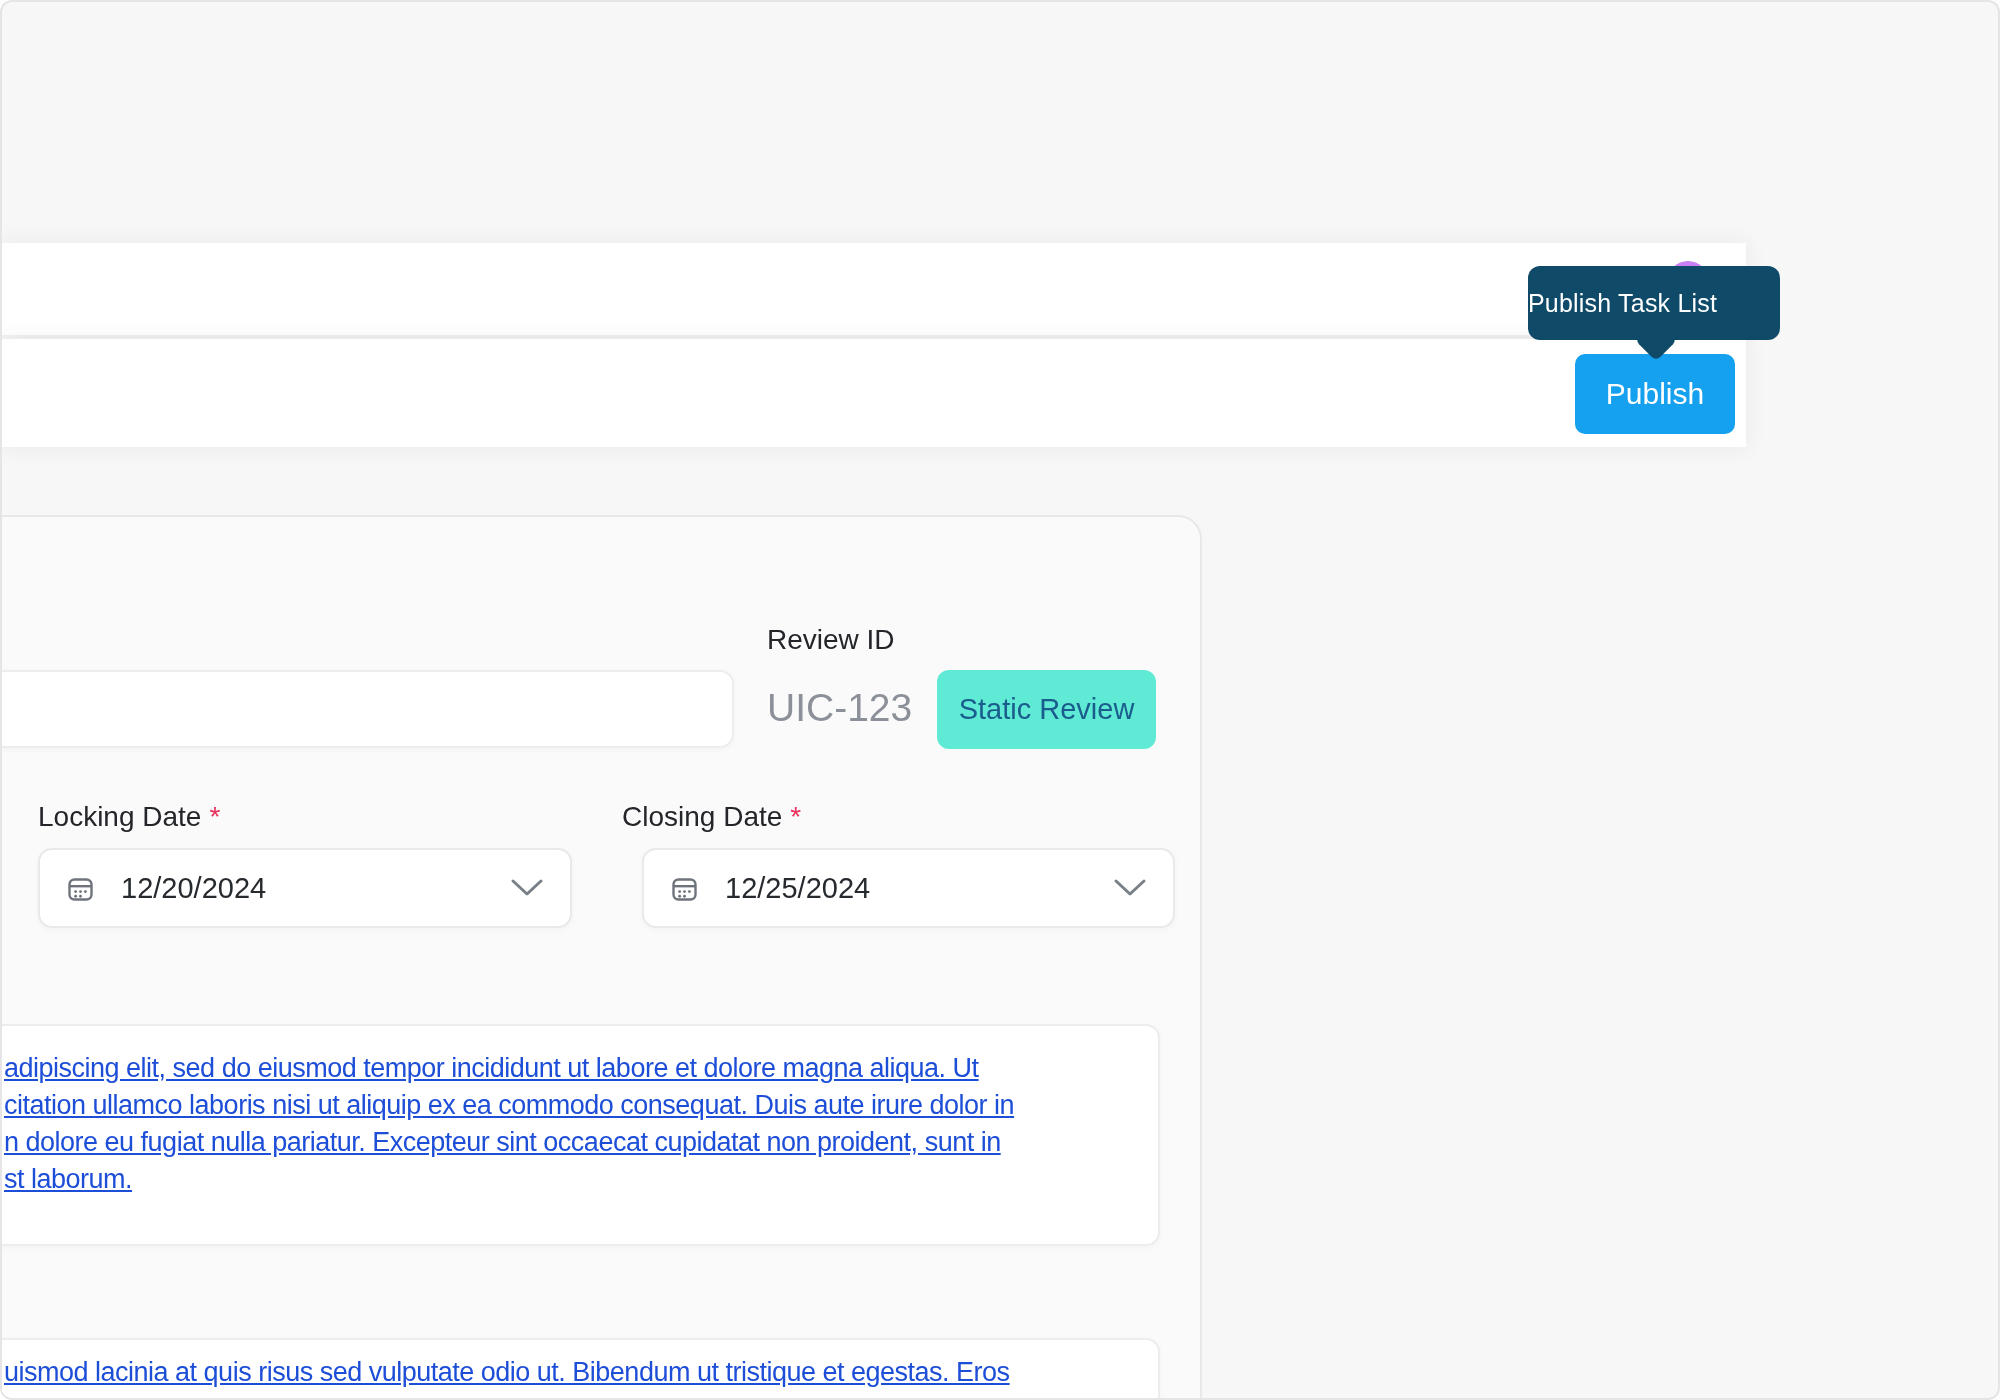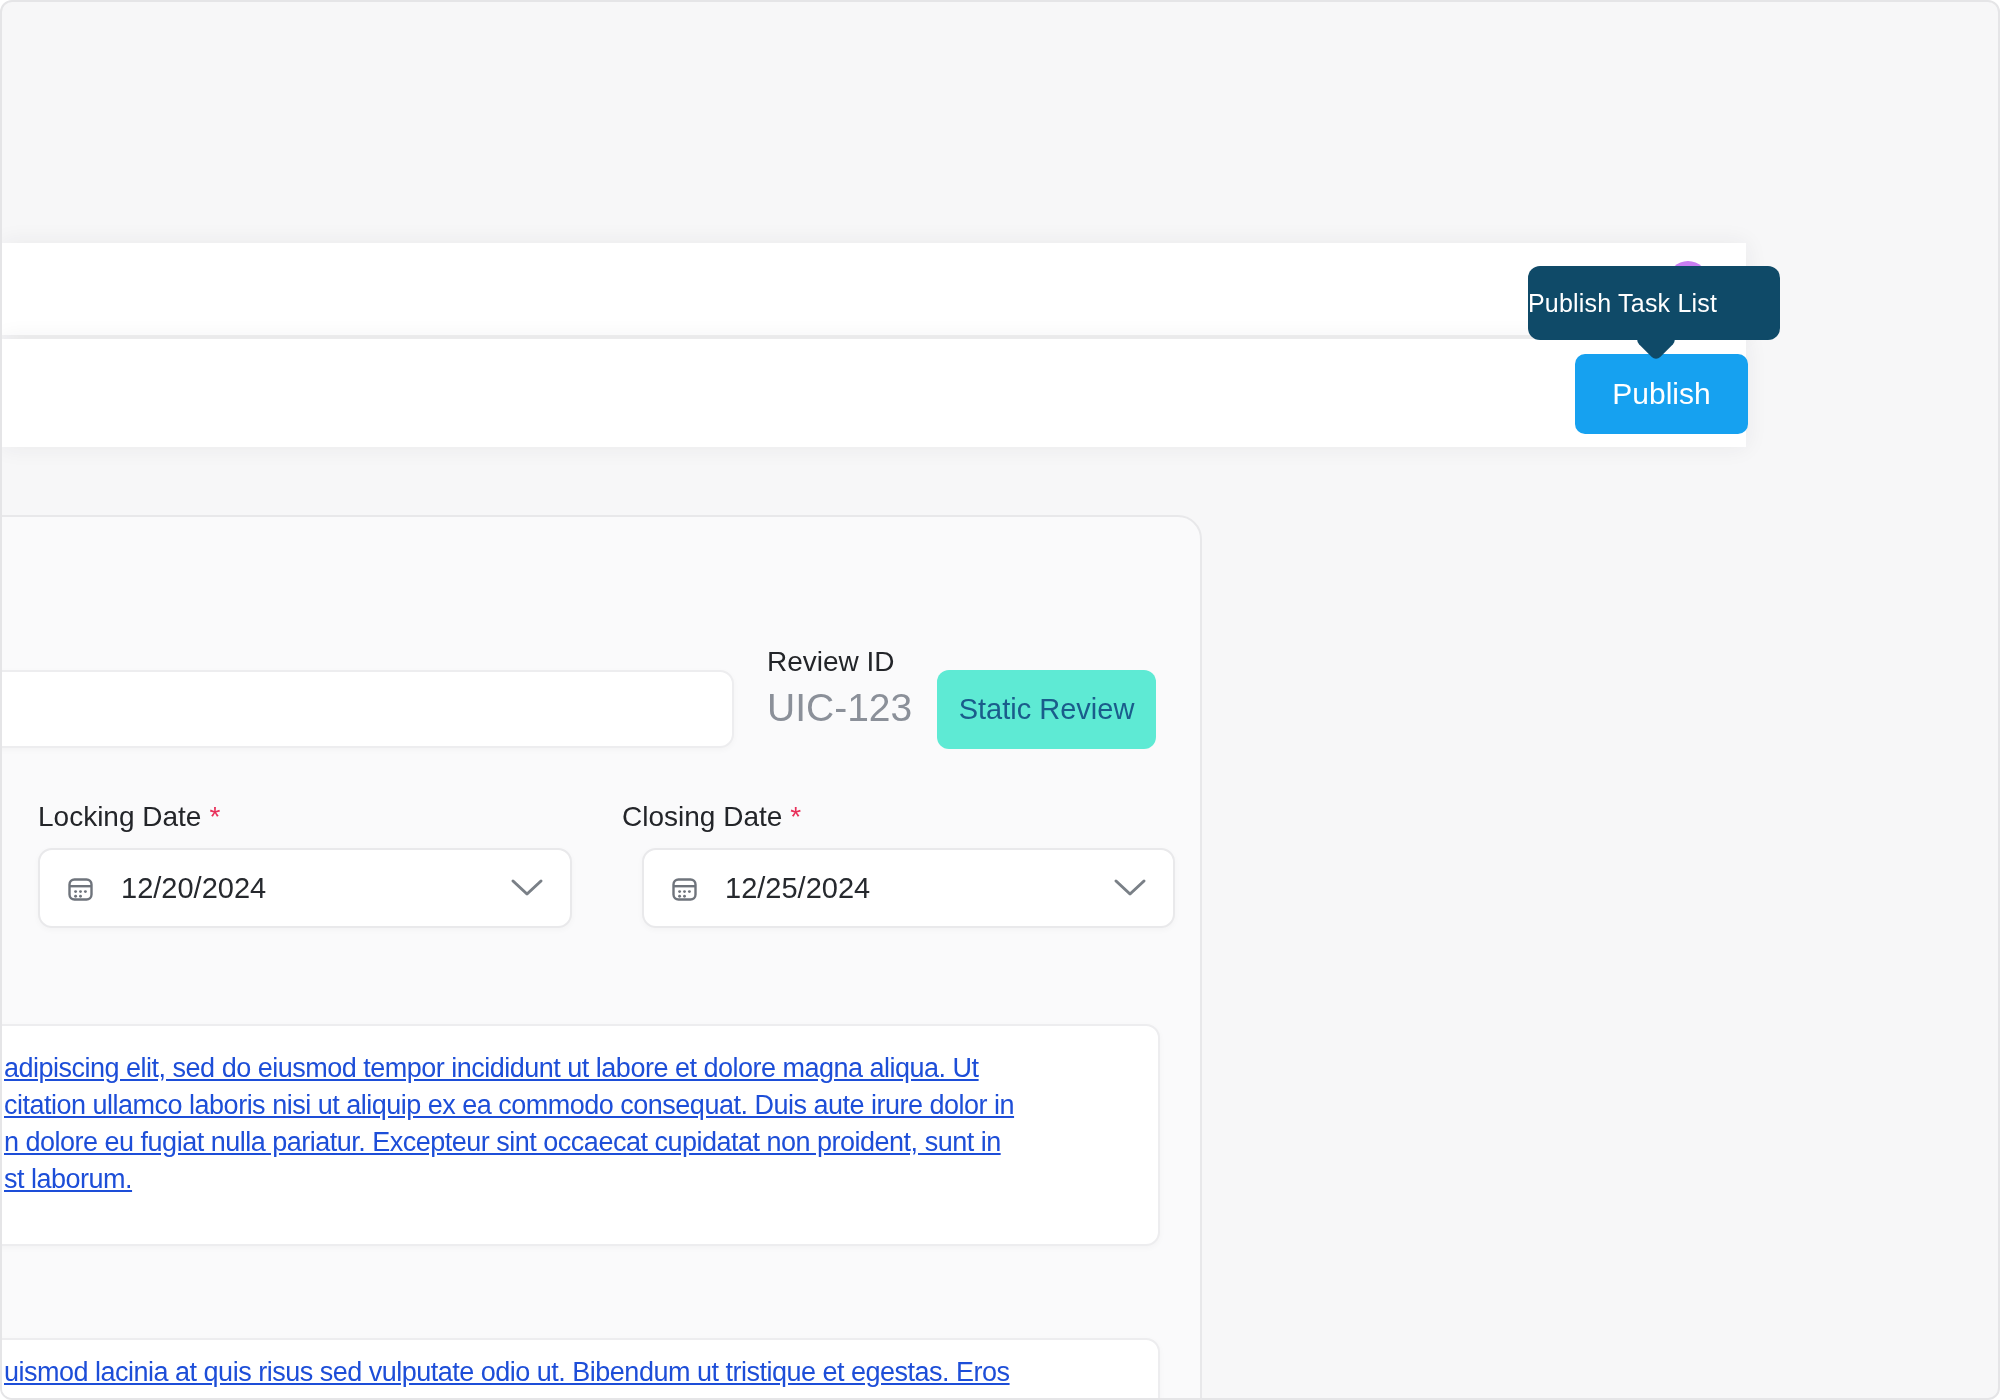--- a/index.html
+++ b/index.html
@@ -51,21 +51,21 @@
   .tooltip-pointer {
     position: absolute; left: 1639px; top: 323px;
     width: 30px; height: 30px;
     background: #0f4a68;
     border-radius: 6px;
     transform: rotate(45deg);
     z-index: 5;
   }
   .publish-btn {
     position: absolute; left: 1573px; top: 352px;
-    width: 173px; height: 80px;
+    width: 160px; height: 80px;
     background: #16a1f0;
     border: none;
     border-radius: 10px;
     display: flex; align-items: center; justify-content: center;
     color: #ffffff; font-size: 30px; font-weight: 500;
     cursor: pointer;
     z-index: 4;
     font-family: "Liberation Sans", sans-serif;
   }
 
@@ -90,21 +90,21 @@
   }
 
   .field-label {
     position: absolute;
     font-size: 28px; font-weight: 500; color: #232529;
     white-space: nowrap;
     z-index: 2;
   }
   .required-marker { color: #e8305a; margin-left: 8px; font-size: 28px; }
 
-  .review-id-label { left: 765px; top: 644px; }
+  .review-id-label { left: 765px; top: 622px; }
   .review-id-value {
     position: absolute; left: 765px; top: 684px;
     font-size: 39px; color: #8b9099;
     z-index: 2; white-space: nowrap;
   }
   .status-badge {
     position: absolute; left: 935px; top: 668px;
     width: 219px; height: 79px;
     background: #5eead4;
     border-radius: 12px;

